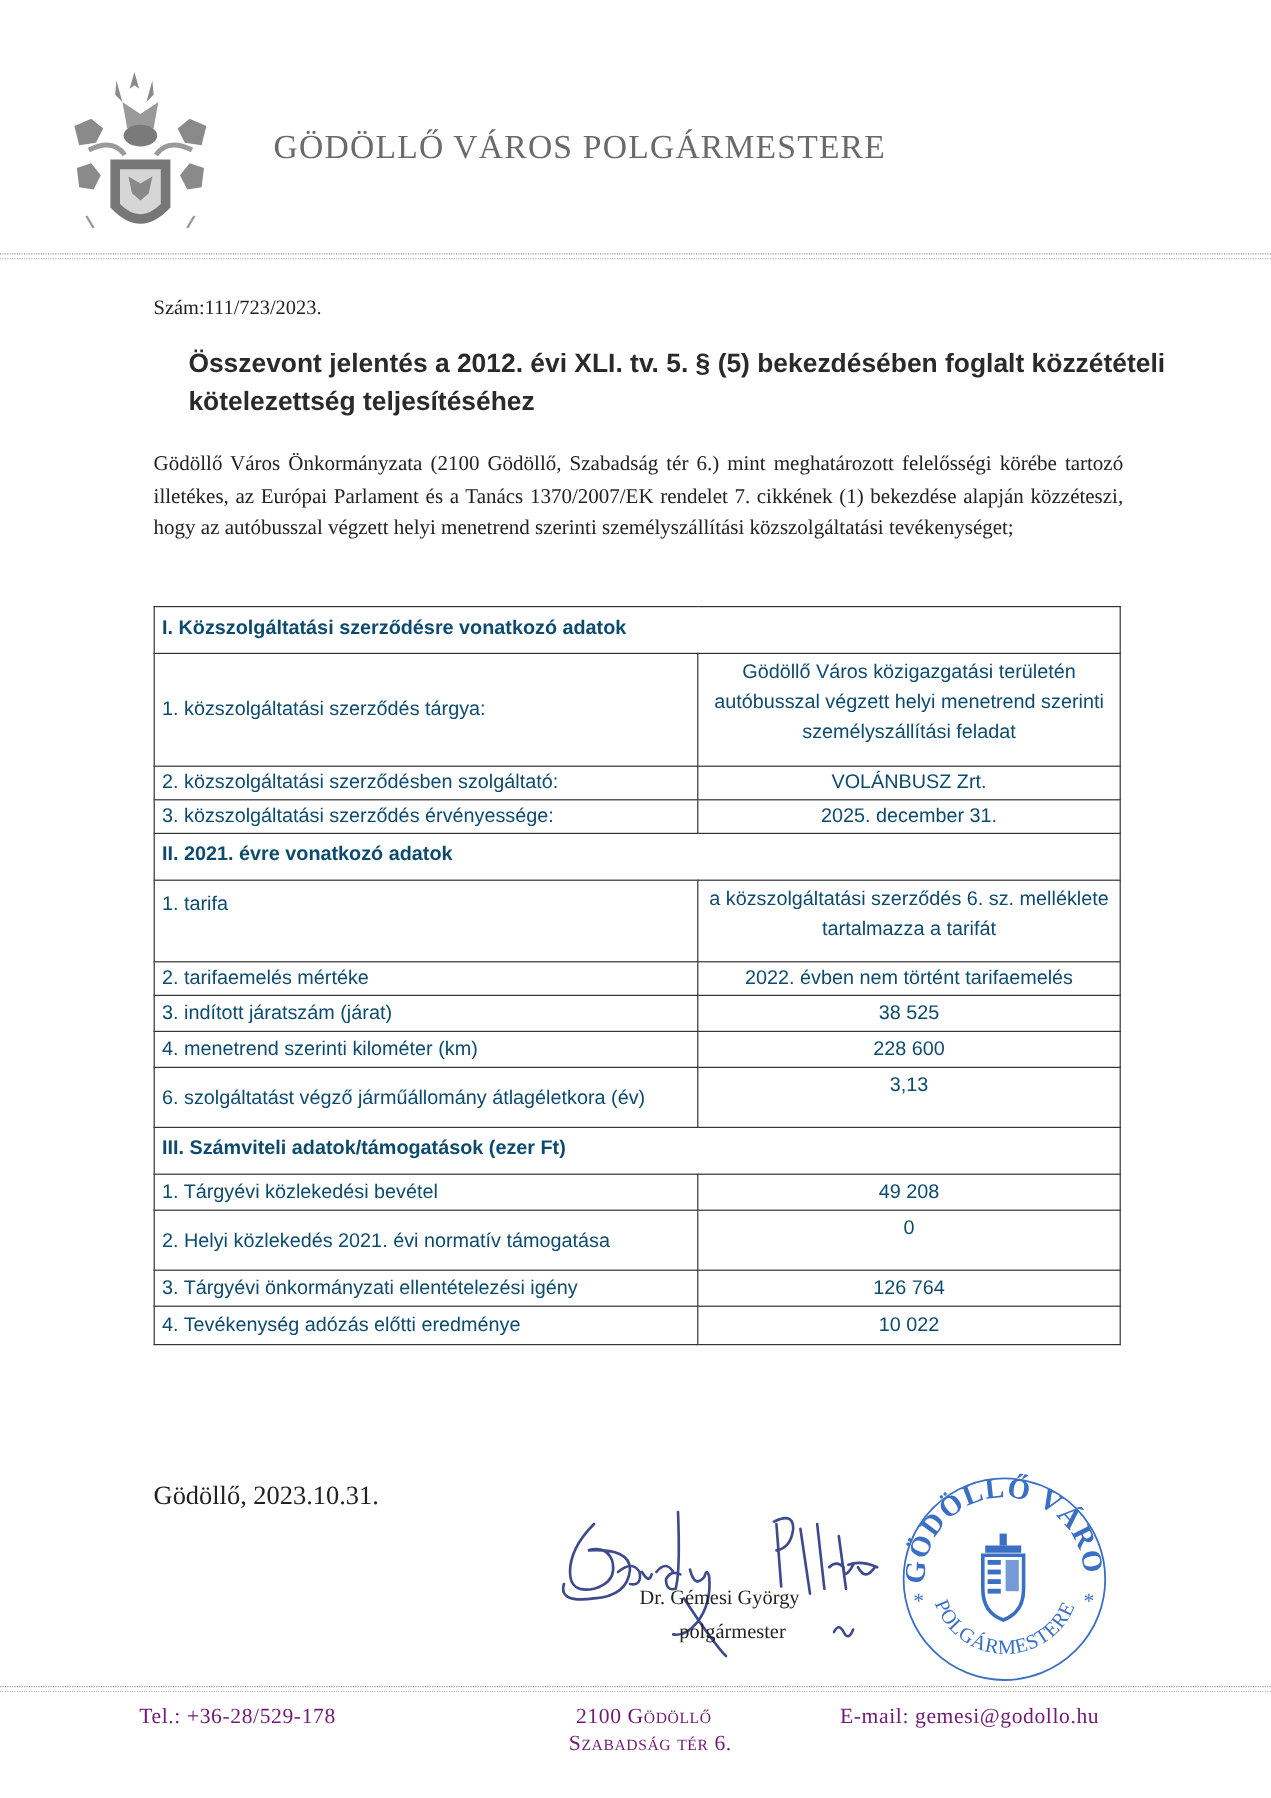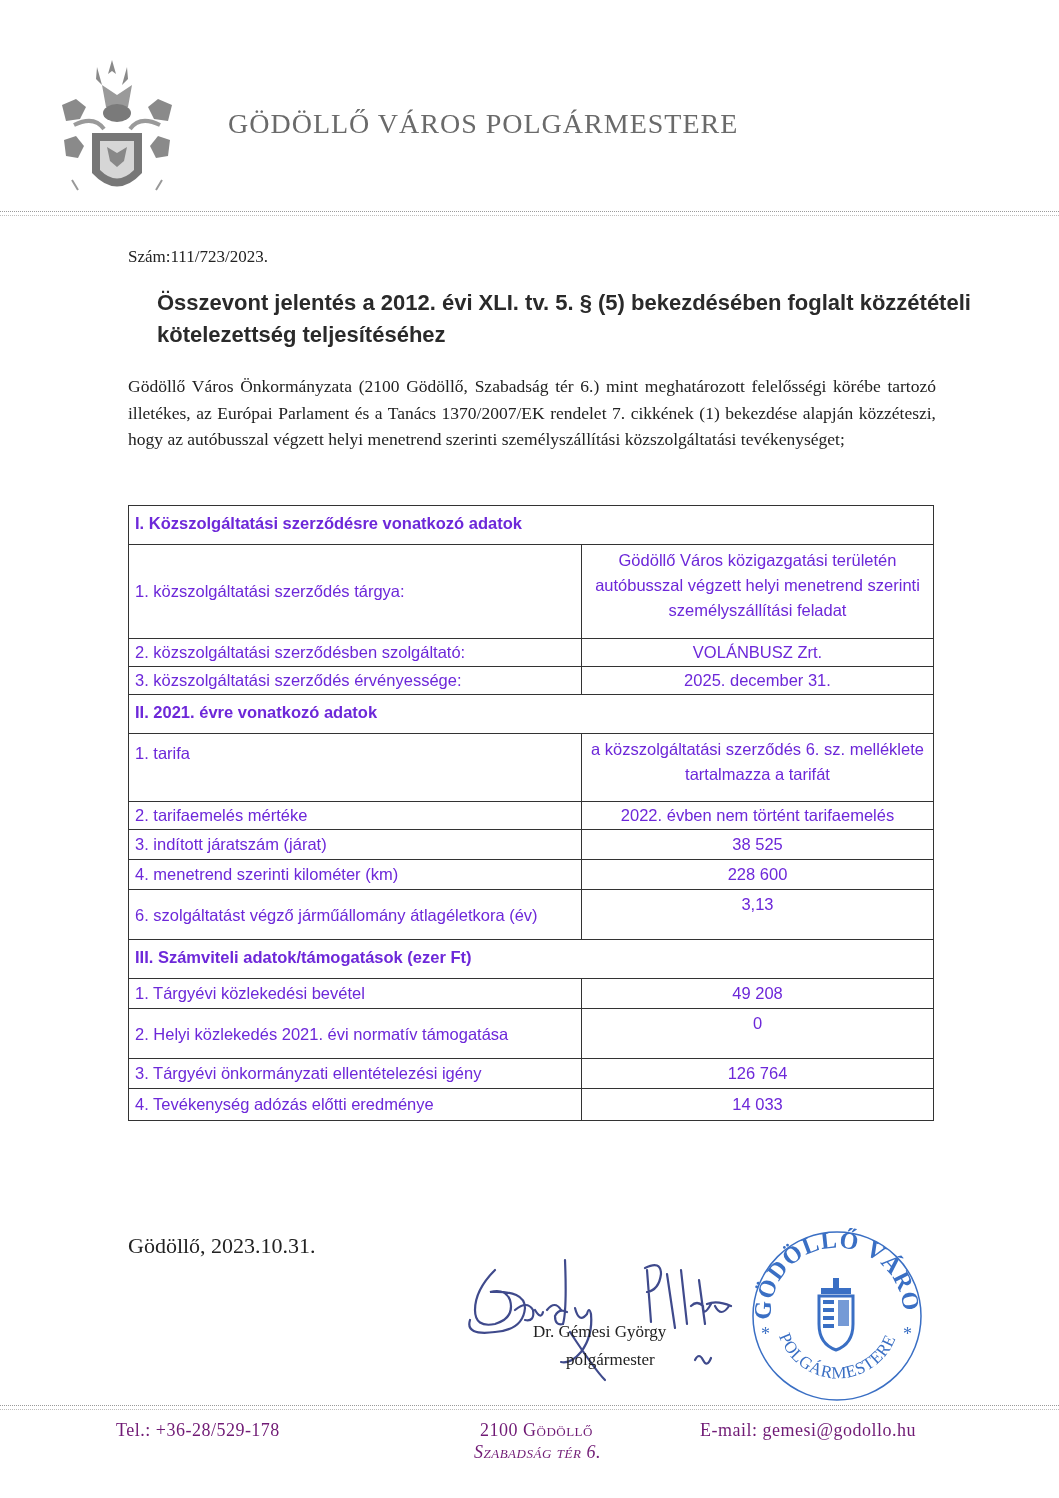--- a/index.html
+++ b/index.html
@@ -6,38 +6,38 @@
   body { width: 1059px; height: 1498px; position: relative; overflow: hidden; color: #222; }
 
   .coat { position: absolute; left: 52px; top: 55px; width: 130px; height: 150px; }
   .letterhead-title { position: absolute; left: 228px; top: 108px; font-size: 28px; letter-spacing: 1px; color: #6a6a6a; font-family: "Liberation Serif", serif; white-space: nowrap; }
   .rule-top { position: absolute; left: 0; top: 211px; width: 1059px; height: 3px; border-top: 1px dotted #9a9a9a; border-bottom: 1px dotted #bdbdbd; }
 
   .ref { position: absolute; left: 128px; top: 247px; font-size: 17px; font-family: "Liberation Serif", serif; }
   .doc-title { position: absolute; left: 128px; top: 287px; width: 820px; font-size: 22px; font-weight: bold; line-height: 32px; font-family: "Liberation Sans", sans-serif; color: #2a2a2a; margin-left: 29px; }
   .intro { position: absolute; left: 128px; top: 373px; width: 808px; font-size: 17.5px; line-height: 26.5px; text-align: justify; font-family: "Liberation Serif", serif; }
 
-  table.data { position: absolute; left: 128px; top: 505px; width: 806px; border-collapse: collapse; font-family: "Liberation Sans", sans-serif; font-size: 16.5px; color: #6d28d9; }
+  table.data { position: absolute; left: 128px; top: 505px; width: 806px; border-collapse: collapse; font-family: "Liberation Sans", sans-serif; font-size: 16.5px; color: #0c4a6e; }
   table.data td { border: 1px solid #333; padding: 2px 6px; vertical-align: middle; }
   table.data td.label { width: 440px; }
   table.data td.val { text-align: center; }
   table.data tr.section td { font-weight: bold; padding: 4px 6px 8px 6px; }
   table.data td.top { vertical-align: top; }
 
   .date { position: absolute; left: 128px; top: 1233px; font-size: 22px; font-family: "Liberation Serif", serif; }
   .sig-name { position: absolute; left: 533px; top: 1322px; font-size: 17px; font-family: "Liberation Serif", serif; }
   .sig-role { position: absolute; left: 566px; top: 1350px; font-size: 17px; font-family: "Liberation Serif", serif; }
   .signature { position: absolute; left: 455px; top: 1250px; width: 320px; height: 140px; }
   .stamp { position: absolute; left: 745px; top: 1228px; width: 180px; height: 176px; }
 
   .rule-bottom { position: absolute; left: 0; top: 1405px; width: 1059px; height: 3px; border-top: 1px dotted #9a9a9a; border-bottom: 1px dotted #bdbdbd; }
   .footer { position: absolute; font-family: "Liberation Serif", serif; font-size: 18px; color: #701a75; letter-spacing: 0.5px; }
   .f-tel { left: 116px; top: 1420px; }
   .f-addr1 { left: 480px; top: 1420px; font-variant: small-caps; }
-  .f-addr2 { left: 474px; top: 1442px; font-variant: small-caps; font-style: italic; }
+  .f-addr2 { left: 474px; top: 1442px; font-variant: small-caps; }
   .f-mail { left: 700px; top: 1420px; }
 </style>
 </head>
 <body>
 
 <svg class="coat" viewBox="0 0 130 150">
   <g fill="#8a8a8a">
     <path d="M60 5 l4 14 l-4 -3 l-4 3z"></path>
     <path d="M45 12 l5 18 l-6 -6z M75 12 l-5 18 l6 -6z"></path>
     <path d="M50 30 L65 40 L80 30 L76 52 L54 52z" fill="#9a9a9a"></path>
@@ -112,21 +112,21 @@
     <tr style="height:50px;">
       <td class="label" style="line-height:22px;">2. Helyi közlekedés 2021. évi normatív támogatása</td>
       <td class="val" style="vertical-align:top; padding-top:5px;">0</td>
     </tr>
     <tr style="height:30px;">
       <td class="label">3. Tárgyévi önkormányzati ellentételezési igény</td>
       <td class="val">126 764</td>
     </tr>
     <tr style="height:32px;">
       <td class="label">4. Tevékenység adózás előtti eredménye</td>
-      <td class="val">14 033</td>
+      <td class="val">10 022</td>
     </tr>
   </tbody>
 </table>
 
 <div class="date">Gödöllő, 2023.10.31.</div>
 
 <svg class="signature" viewBox="0 0 320 140">
   <g fill="none" stroke="#3f4a8c" stroke-width="2.2" stroke-linecap="round">
     <path d="M40 20 Q20 40 20 60 Q20 78 40 74 Q60 68 55 50 Q50 38 35 42 Q70 40 70 58 Q68 80 40 82 Q10 86 15 70"></path>
     <path d="M60 60 Q72 50 78 60 Q80 72 70 70 M80 60 q6 10 8 2"></path>

